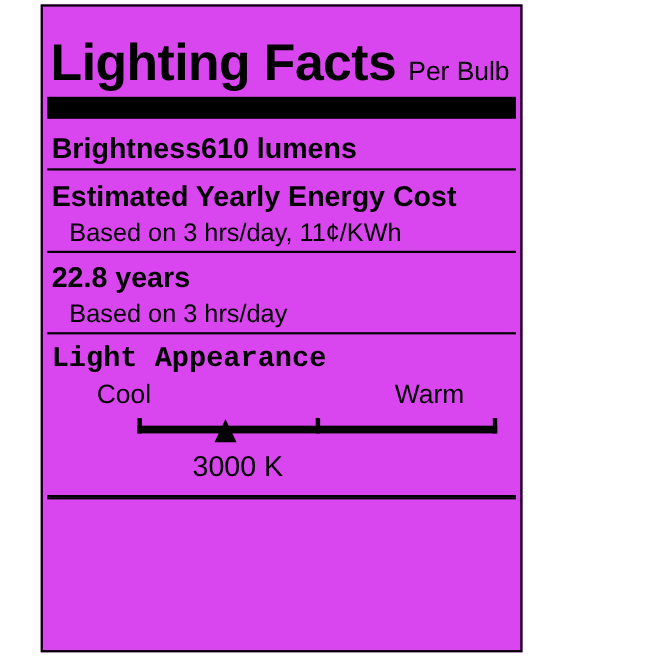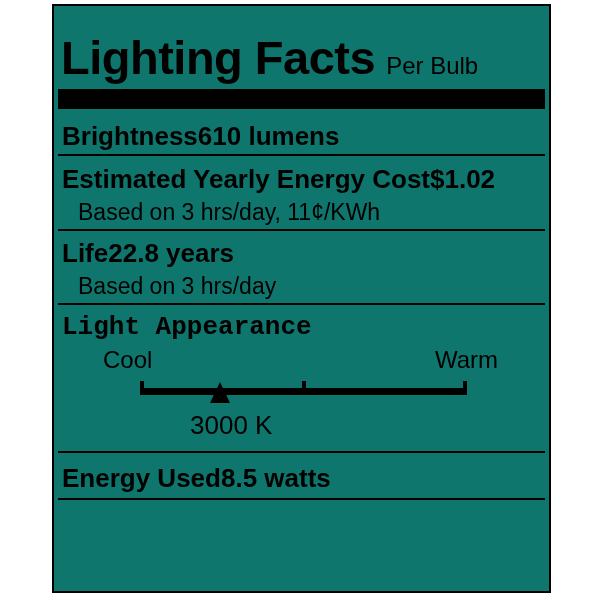--- a/index.html
+++ b/index.html
@@ -5,24 +5,24 @@
   * { box-sizing: border-box; }
   html, body {
     margin: 0; padding: 0;
     width: 600px; height: 600px;
     background: #ffffff;
     font-family: "Liberation Sans", sans-serif;
     color: #000000;
   }
   .label {
     position: absolute;
-    left: 52px; top: 4px;
-    width: 499px; height: 589px;
+    left: 37px; top: 4px;
+    width: 438px; height: 589px;
     border: 2px solid #000;
-    background: #0f766e;
+    background: #d946ef;
     overflow: hidden;
   }
   .header {
     display: flex;
     align-items: baseline;
     padding: 2px 6px 0 7px;
   }
   .title {
     font-size: 47px;
     font-weight: bold;
@@ -136,29 +136,27 @@
 
   <div class="row row-brightness">
     <span>Brightness</span>
     <span>610 lumens</span>
   </div>
   <div class="hr hr-tight"></div>
 
   <div>
     <div class="row row-energy-cost">
       <span>Estimated Yearly Energy Cost</span>
-      <span>$1.02</span>
     </div>
     <div class="note">Based on 3 hrs/day, 11¢/KWh</div>
   </div>
   <div class="hr"></div>
 
   <div>
     <div class="row row-life">
-      <span>Life</span>
       <span>22.8 years</span>
     </div>
     <div class="note">Based on 3 hrs/day</div>
   </div>
   <div class="hr"></div>
 
   <div class="section-appearance">
     <div class="appearance-heading">Light Appearance</div>
     <div class="warm-cool-row">
       <span>Cool</span>
@@ -169,19 +167,15 @@
         <div class="tick tick-left"></div>
         <div class="tick tick-mid"></div>
         <div class="tick tick-right"></div>
         <div class="marker" style="left: calc(24.5% - 10px);"></div>
       </div>
     </div>
     <div class="kelvin">3000 K</div>
   </div>
   <div class="hr"></div>
 
-  <div class="row row-energy-used">
-    <span>Energy Used</span>
-    <span>8.5 watts</span>
-  </div>
   <div class="hr"></div>
 
 </div>
 
 </body></html>

